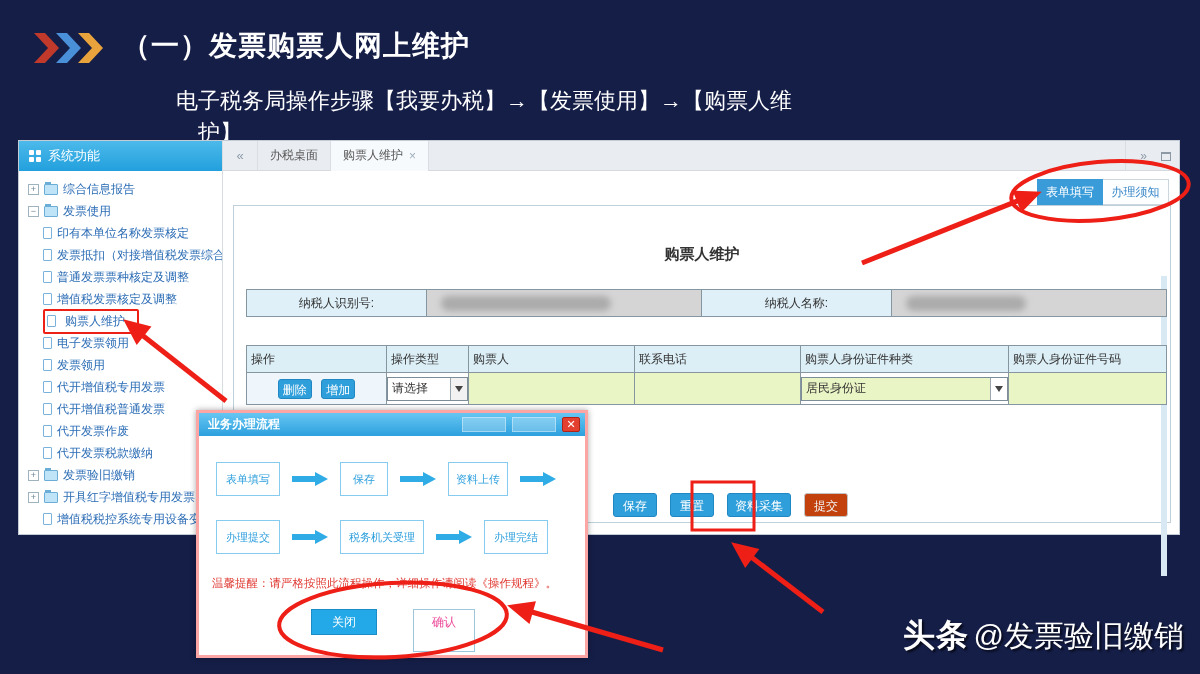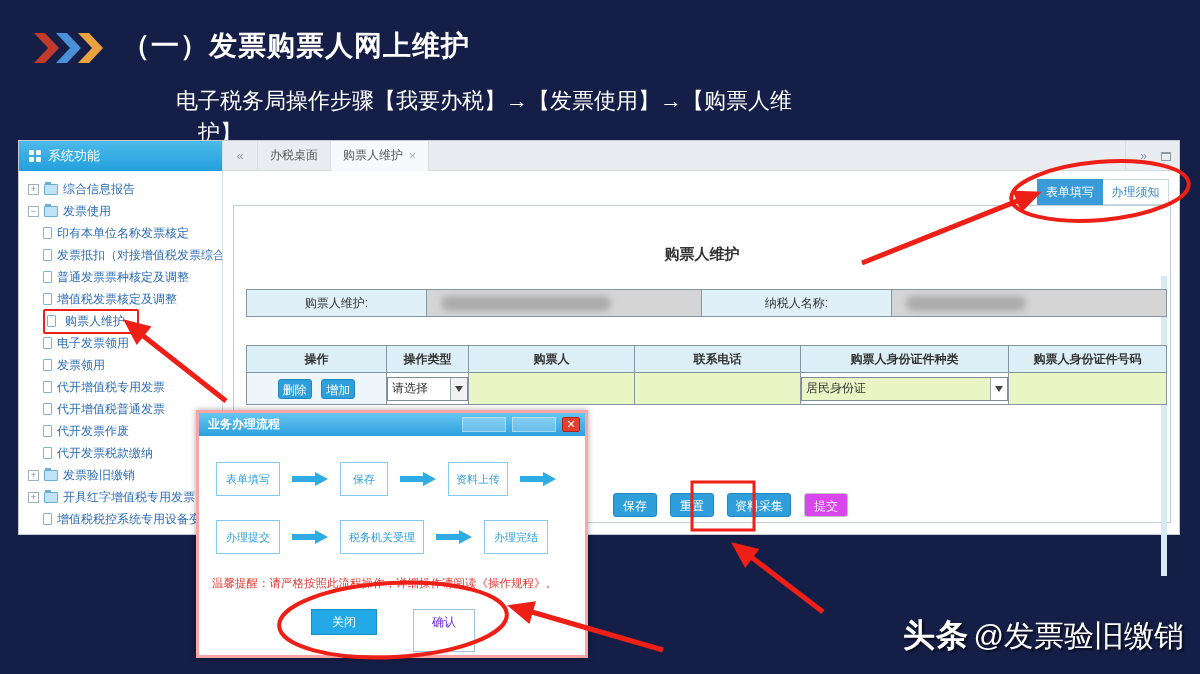--- a/index.html
+++ b/index.html
@@ -73,39 +73,39 @@
                                  height:27px; padding:0 4px; overflow:hidden; }
   .info-table { position:absolute; left:227px; top:148px; width:920px; }
   .lbl { background:#dff0f8; text-align:center; }
   .val-gray { background:#d5d5d5; }
   .blob { height:15px; background:#ababab; border-radius:8px; filter:blur(3px); margin-left:10px; }
   .blob.b1 { width:170px; } .blob.b2 { width:120px; }
   .val-green { background:#e9f5c5; }
   .val-blue { background:#e8f3f9; }
 
   .main-table { position:absolute; left:227px; top:204px; width:920px; }
-  .main-table th { background:#dceef6; font-weight:bold; text-align:center; height:25px; }
+  .main-table th { background:#dceef6; font-weight:normal; text-align:left; height:25px; }
   .main-table td.oprow { background:#eef5fb; height:32px; }
   .btn-sm { display:inline-block; min-width:34px; height:20px; line-height:20px; background:#2f9fdb;
             color:#fff; font-size:12px; text-align:center; border-radius:3px; border:1px solid #2187c2;
             cursor:pointer; padding:0 4px; }
   .selbox { display:flex; align-items:center; justify-content:space-between; height:24px;
             border:1px solid #7d8d98; background:#fff; font-size:12px; color:#333;
             padding-left:4px; cursor:pointer; }
   .selbox.green { background:#e9f5c5; }
   .sel-arrow { width:17px; height:100%; background:#f2f2f2; border-left:1px solid #9aa7b0;
                display:flex; align-items:center; justify-content:center; }
   .sel-arrow::before { content:""; border:4px solid transparent; border-top:6px solid #444;
                        margin-top:5px; }
 
   .actions { position:absolute; left:594px; top:352px; display:flex; gap:13px; }
   .btn { min-width:44px; height:24px; line-height:24px; text-align:center; background:#2f9fdb;
          color:#fff; font-size:12px; border-radius:3px; border:1px solid #2187c2; cursor:pointer;
          padding:0 7px; }
-  .btn.disabled { background:#d946ef; border-color:#c2c2c2; color:#f2f2f2; }
+  .btn.disabled { background:#c2410c; border-color:#c2c2c2; color:#f2f2f2; }
 
   
   .dialog { position:absolute; left:196px; top:410px; width:392px; height:248px; z-index:20;
             background:#fff; border:3px solid #fca5a5; box-shadow:0 0 6px rgba(0,0,0,.35); }
   .dlg-title { height:23px; background:linear-gradient(#66c6f2,#2da0de); display:flex;
                align-items:center; padding:0 5px 0 9px; gap:6px; }
   .dlg-title .t { flex:1; color:#fff; font-size:12px; font-weight:bold; }
   .ghost-btn { width:44px; height:15px; background:rgba(255,255,255,.25);
                border:1px solid rgba(255,255,255,.4); cursor:pointer; }
   .dlg-close { width:18px; height:15px; background:#e3402f; border:1px solid #b02318; border-radius:2px;
@@ -115,21 +115,21 @@
   .fbox { height:34px; border:1px solid #86ccf0; color:#2d9fdc; font-size:11px; background:#fff;
           display:flex; align-items:center; justify-content:center; text-align:center; flex:0 0 auto; }
   .farrow { position:relative; width:36px; height:14px; margin:0 12px; flex:0 0 auto; }
   .farrow::before { content:""; position:absolute; left:0; top:4px; width:23px; height:6px; background:#2fabe6; }
   .farrow::after { content:""; position:absolute; right:0; top:0; border-left:13px solid #2fabe6;
                    border-top:7px solid transparent; border-bottom:7px solid transparent; }
   .dlg-warning { margin:22px 0 0 13px; color:#e03a33; font-size:11.5px; }
   .dlg-btns { display:flex; gap:36px; margin:18px 0 0 112px; }
   .dlg-btn-close { width:66px; height:26px; background:#23a9e8; border:1px solid #1b8cc6; color:#fff;
                    font-size:12px; line-height:24px; text-align:center; cursor:pointer; }
-  .dlg-btn-ok { width:62px; height:43px; background:#fff; border:1px solid #9fc5dd; color:#6d28d9;
+  .dlg-btn-ok { width:62px; height:43px; background:#fff; border:1px solid #9fc5dd; color:#ec4899;
                 font-size:12px; line-height:24px; text-align:center; border-radius:0; cursor:pointer; }
 
   
   .annotations { position:absolute; left:0; top:0; width:1200px; height:674px; z-index:50;
                  pointer-events:none; }
 
   
   .watermark { position:absolute; right:16px; bottom:16px; color:#fff; z-index:10;
                text-shadow:2px 2px 2px rgba(0,0,0,.65); white-space:nowrap; }
   .watermark .wb { font-size:32px; font-weight:900; letter-spacing:1px; }
@@ -292,21 +292,21 @@
 
     <table class="grid info-table">
       <colgroup>
           <col style="width:180px">
           <col style="width:275px">
           <col style="width:190px">
           <col style="width:275px">
         </colgroup>
       <tbody>
           <tr>
-        <td class="lbl">购票人维护:</td>
+        <td class="lbl">纳税人识别号:</td>
         <td class="val-gray">
               <div class="blob b1"></div>
             </td>
         <td class="lbl">纳税人名称:</td>
         <td class="val-gray">
               <div class="blob b2"></div>
             </td>
       </tr>
     </tbody>
       </table>

